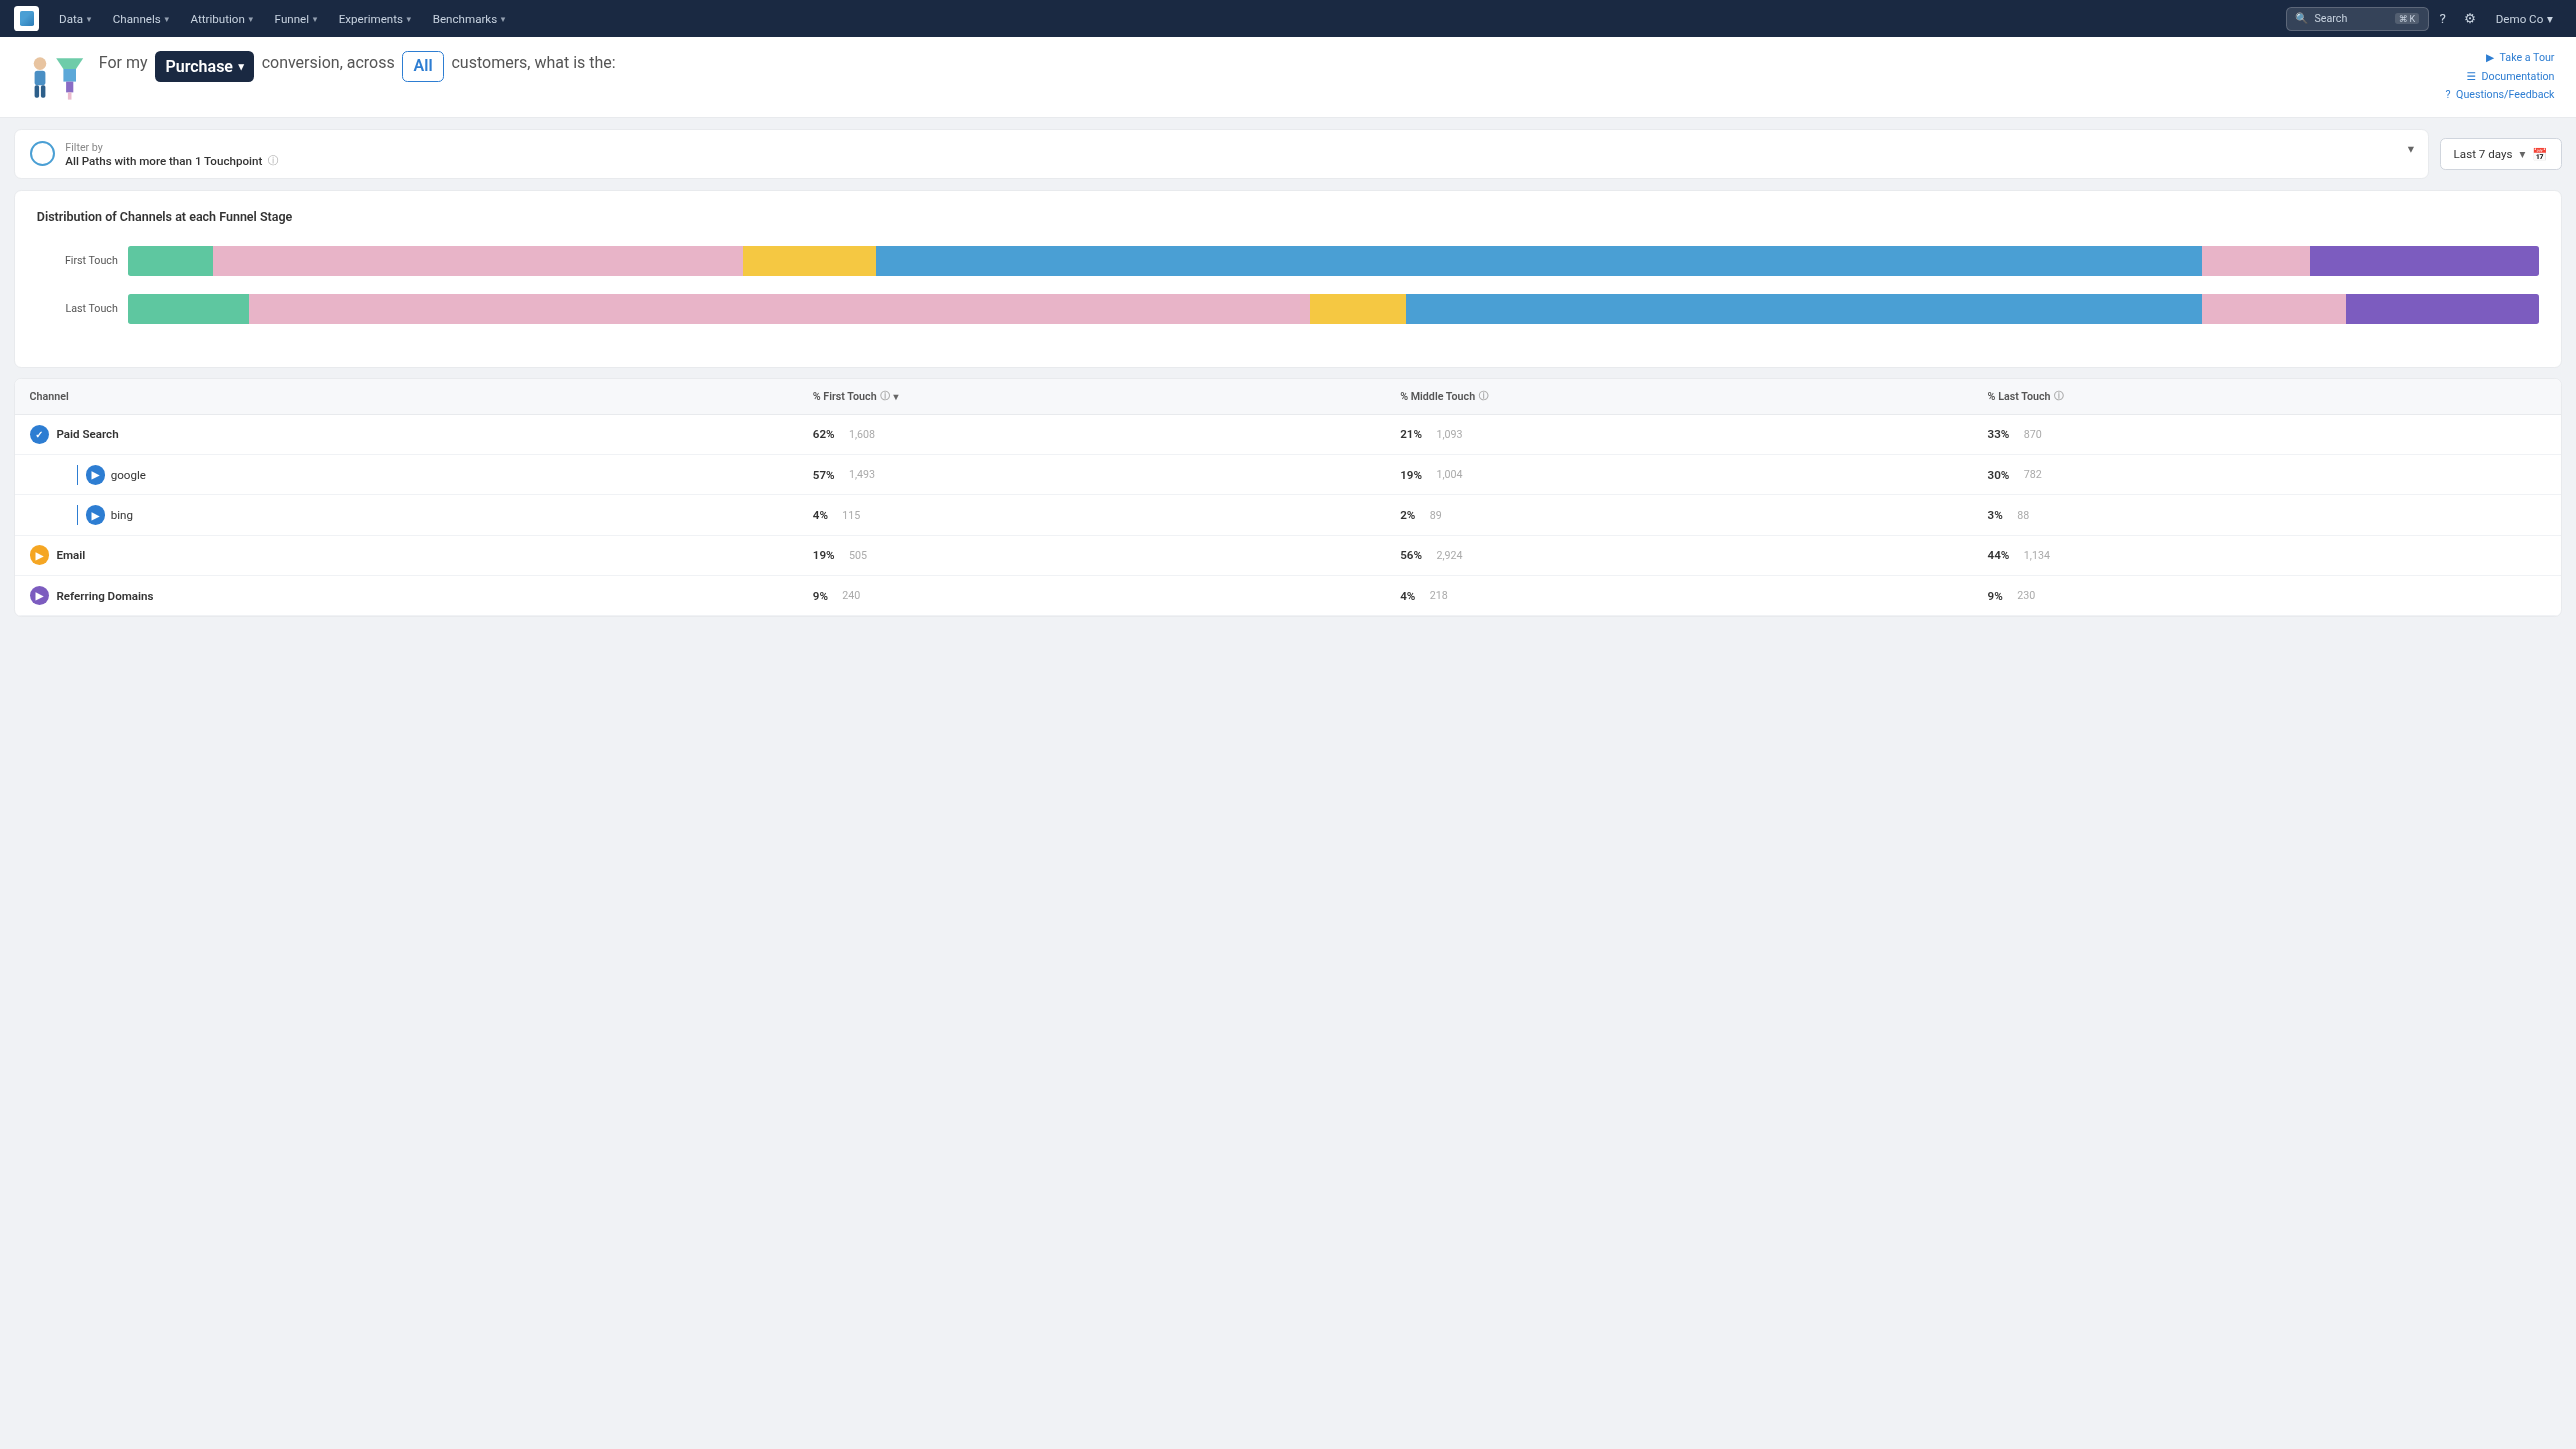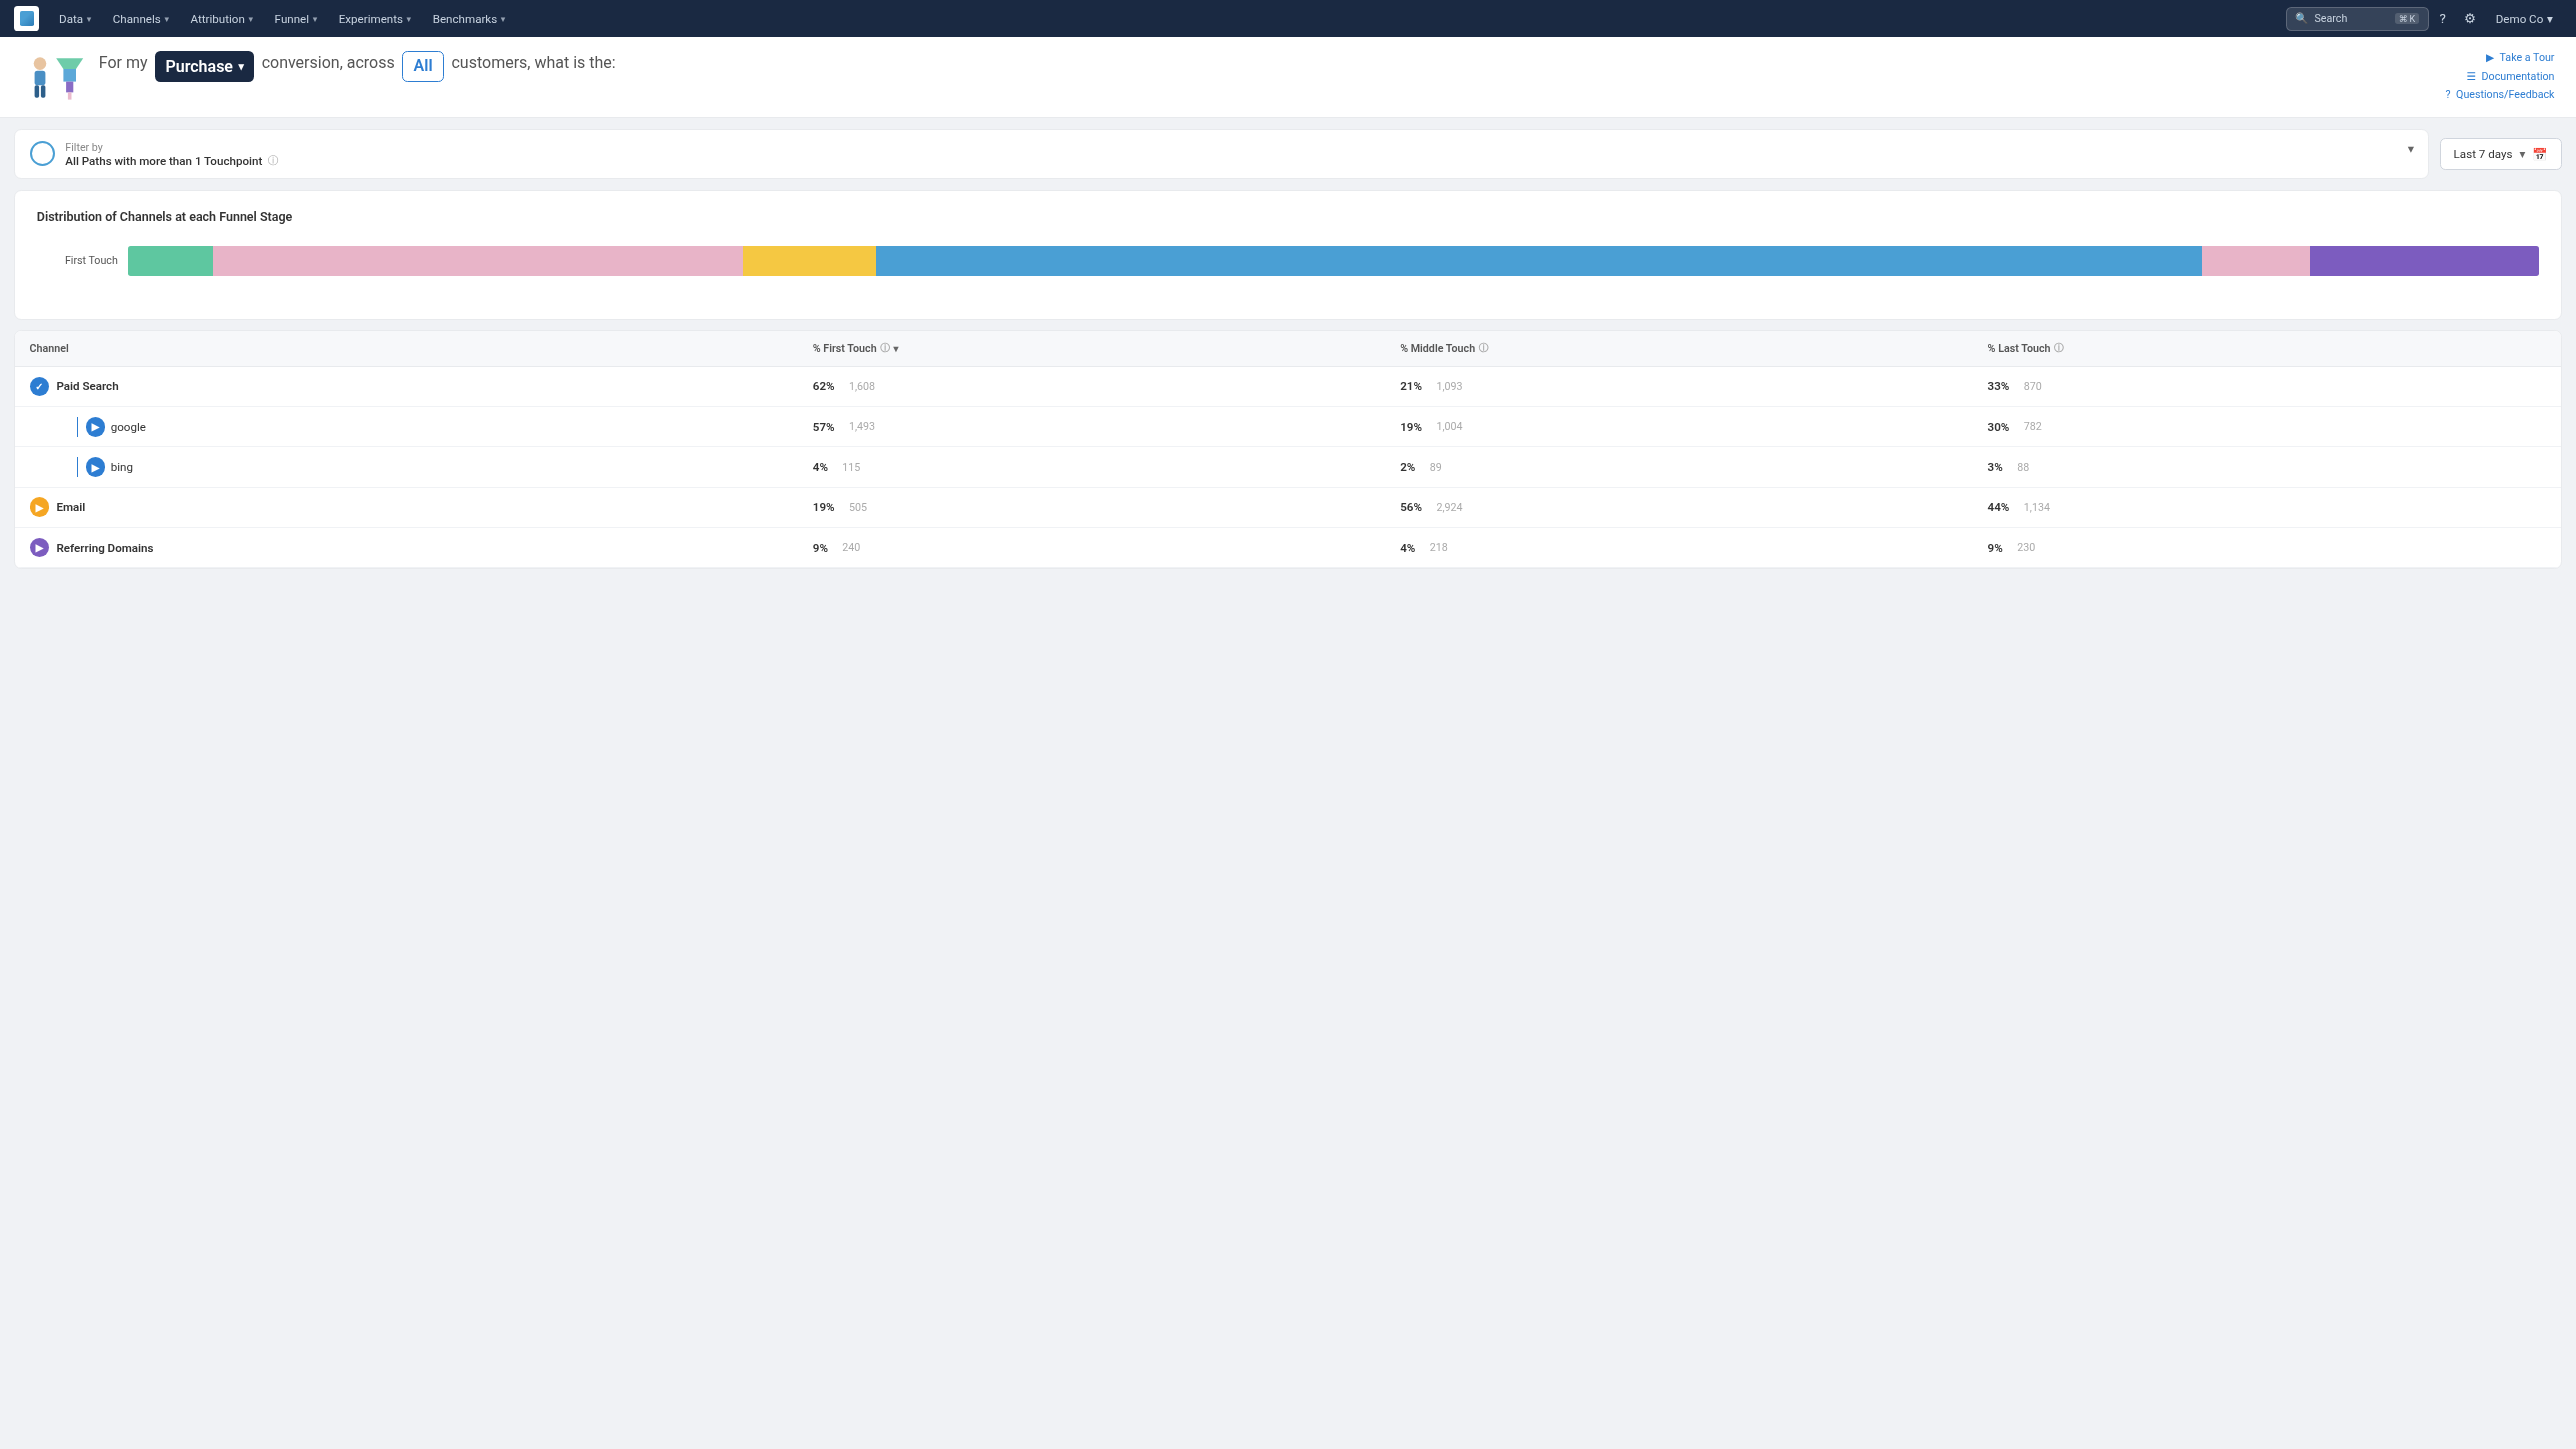--- a/index.html
+++ b/index.html
@@ -420,20 +420,31 @@
         <div class="chart-label">First Touch</div>
         <div class="chart-bar-container">
           <div class="bar-seg" style="width: 3.5%; background: rgb(94, 199, 160);"></div>
           <div class="bar-seg" style="width: 22%; background: rgb(232, 180, 200);"></div>
           <div class="bar-seg" style="width: 5.5%; background: rgb(245, 200, 66);"></div>
           <div class="bar-seg" style="width: 55%; background: rgb(74, 159, 212);"></div>
           <div class="bar-seg" style="width: 4.5%; background: rgb(232, 180, 200);"></div>
           <div class="bar-seg" style="width: 9.5%; background: rgb(124, 92, 191);"></div>
         </div>
       </div>
+      <div class="chart-row">
+        <div class="chart-label">Last Touch</div>
+        <div class="chart-bar-container">
+          <div class="bar-seg" style="width: 5%; background: rgb(94, 199, 160);"></div>
+          <div class="bar-seg" style="width: 44%; background: rgb(232, 180, 200);"></div>
+          <div class="bar-seg" style="width: 4%; background: rgb(245, 200, 66);"></div>
+          <div class="bar-seg" style="width: 33%; background: rgb(74, 159, 212);"></div>
+          <div class="bar-seg" style="width: 6%; background: rgb(232, 180, 200);"></div>
+          <div class="bar-seg" style="width: 8%; background: rgb(124, 92, 191);"></div>
+        </div>
+      </div>
     </div>
 </div>
 
 <div class="table-section">
   <div class="table-header" id="table-header">
       <div class="th">Channel</div>
       <div class="th">% First Touch <span style="color:#aaa;font-size:9.8px;">ⓘ</span> <span style="color:#666;font-size:9.8px;">▾</span></div>
       <div class="th">% Middle Touch <span style="color:#aaa;font-size:9.8px;">ⓘ</span></div>
       <div class="th">% Last Touch <span style="color:#aaa;font-size:9.8px;">ⓘ</span></div>
     </div>

